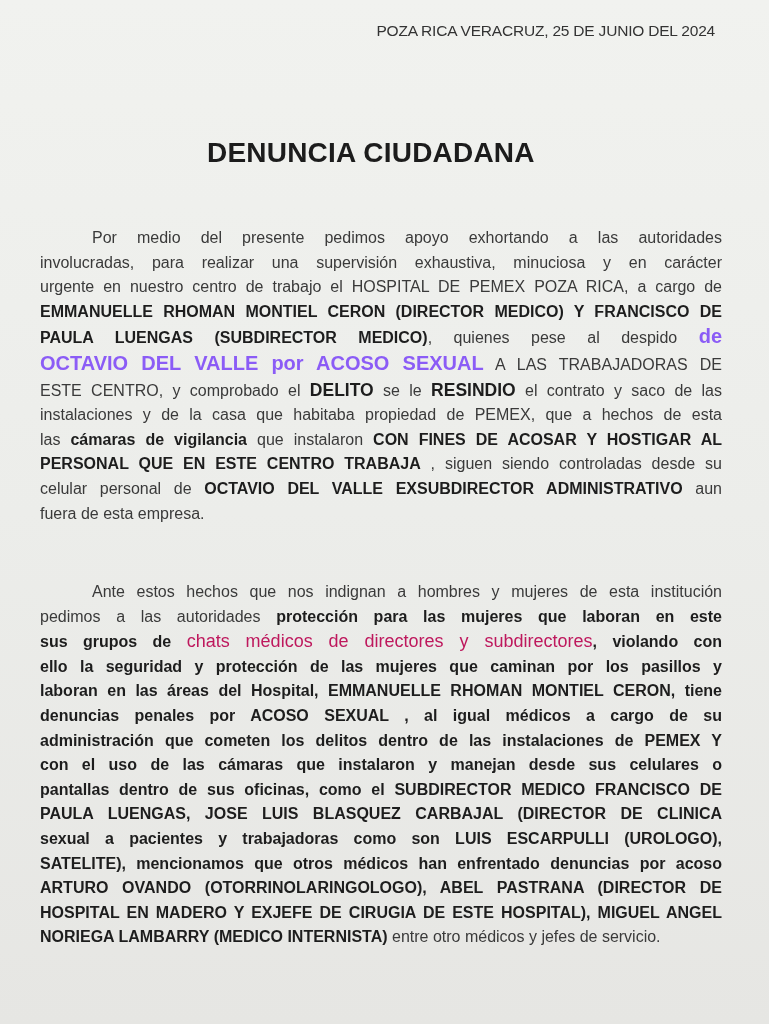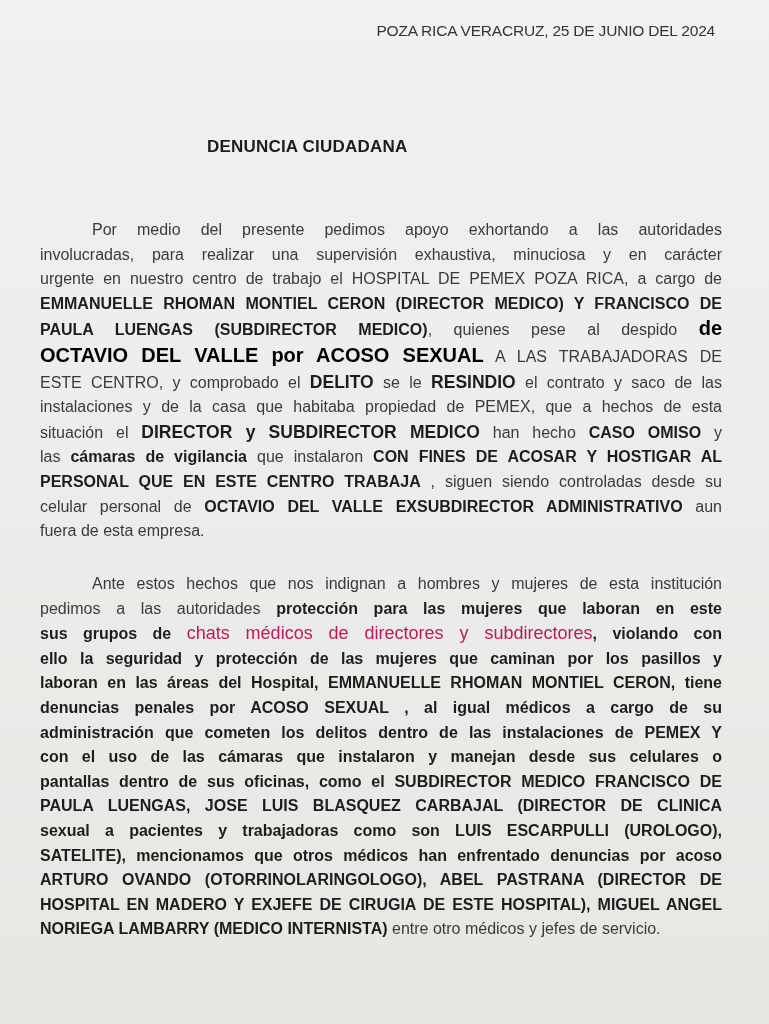--- a/index.html
+++ b/index.html
@@ -10,54 +10,54 @@
     color: #2a2a2a;
     position: relative;
   }
   .page { position: absolute; left: 0; top: 0; width: 769px; height: 872px; }
   .date {
     position: absolute; top: 22px; right: 54px;
     font-size: 15.5px; color: #333; letter-spacing: -0.2px;
   }
   .title {
     position: absolute; top: 137px; left: 207px;
-    font-size: 17px; font-weight: bold; color: #1c1c1c; letter-spacing: 0.2px;
+    font-size: 28px; font-weight: bold; color: #1c1c1c; letter-spacing: 0.2px;
   }
   .para {
     position: absolute; left: 40px; width: 682px;
     font-size: 16px; line-height: 24.6px; text-align: justify;
     color: #3a3a3a;
+    margin-top: 8px;
   }
   .p1 { top: 218px; }
   .p2 { top: 572px; }
   .line { display: block; text-align: justify; text-align-last: justify; white-space: nowrap; }
   .line.last { text-align-last: left; }
   .indent { padding-left: 52px; }
   b, .b { font-weight: bold; color: #1d1d1d; }
-  .big { font-size: 20px; font-weight: bold; color: #000000; }
+  .big { font-size: 20px; font-weight: bold; color: #8b5cf6; }
   .med { font-size: 17.5px; font-weight: bold; color: #1d1d1d; }
   .medn { font-size: 18px; color: #be185d; }
 </style>
 </head>
 <body>
 
 <div class="page">
   <div class="date">POZA RICA VERACRUZ, 25 DE JUNIO DEL 2024</div>
   <div class="title">DENUNCIA CIUDADANA</div>
 
   <div class="para p1">
       <span class="line indent"><span>Por medio del presente pedimos apoyo exhortando a las autoridades</span></span>
       <span class="line"><span>involucradas, para realizar una supervisión exhaustiva, minuciosa y en carácter</span></span>
       <span class="line"><span>urgente en nuestro centro de trabajo el HOSPITAL DE PEMEX POZA RICA, a cargo de</span></span>
       <span class="line"><span class="b">EMMANUELLE RHOMAN MONTIEL CERON (DIRECTOR MEDICO) Y FRANCISCO DE</span></span>
       <span class="line"><span class="b">PAULA LUENGAS (SUBDIRECTOR MEDICO)</span><span>, quienes pese al despido </span><span class="big">de</span></span>
       <span class="line"><span class="big">OCTAVIO DEL VALLE por ACOSO SEXUAL</span><span> A LAS TRABAJADORAS DE</span></span>
       <span class="line"><span>ESTE CENTRO, y comprobado el </span><span class="med">DELITO</span><span> se le </span><span class="med">RESINDIO</span><span> el contrato y saco de las</span></span>
       <span class="line"><span>instalaciones y de la casa que habitaba propiedad de PEMEX, que a hechos de esta</span></span>
-      <span class="line"><span>situación el </span><span class="med">DIRECTOR y SUBDIRECTOR MEDICO</span><span> han hecho </span><span class="b">CASO OMISO</span><span> y</span></span>
       <span class="line"><span>las </span><span class="b">cámaras de vigilancia</span><span> que instalaron </span><span class="b">CON FINES DE ACOSAR Y HOSTIGAR AL</span></span>
       <span class="line"><span class="b">PERSONAL QUE EN ESTE CENTRO TRABAJA</span><span> , siguen siendo controladas desde su</span></span>
       <span class="line"><span>celular personal de </span><span class="b">OCTAVIO DEL VALLE EXSUBDIRECTOR ADMINISTRATIVO</span><span> aun</span></span>
       <span class="line last"><span>fuera de esta empresa.</span></span>
     </div>
   <div class="para p2">
       <span class="line indent"><span>Ante estos hechos que nos indignan a hombres y mujeres de esta institución</span></span>
       <span class="line"><span>pedimos a las autoridades </span><span class="b">protección para las mujeres que laboran en este</span></span>
       <span class="line"><span class="b">sus grupos de </span><span class="medn">chats médicos de directores y subdirectores</span><span class="b">, violando con</span></span>
       <span class="line"><span class="b">ello la seguridad y protección de las mujeres que caminan por los pasillos y</span></span>

